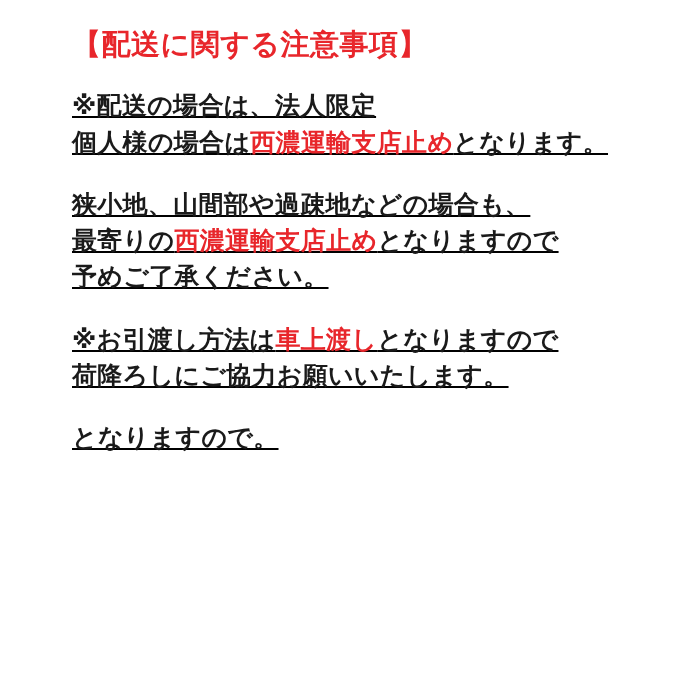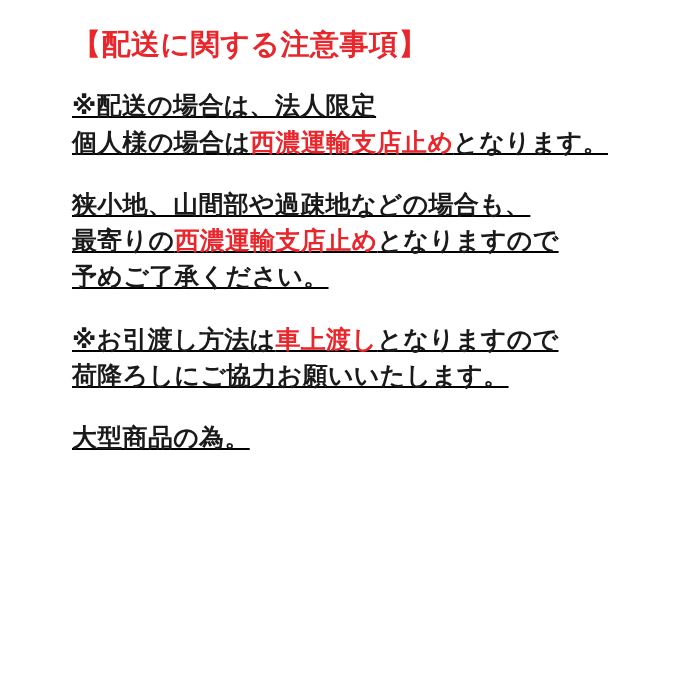--- a/index.html
+++ b/index.html
@@ -87,17 +87,17 @@
     <div class="line">
       <span>※お引渡し方法は</span><span class="red">車上渡し</span><span>となりますので</span>
     </div>
     <div class="line">
       <span>荷降ろしにご協力お願いいたします。</span>
     </div>
   </div>
 
   <div class="block">
     <div class="line">
-      <span>大型商品の為。</span>
+      <span>となりますので。</span>
     </div>
   </div>
 
 </div>
 
 </body></html>

